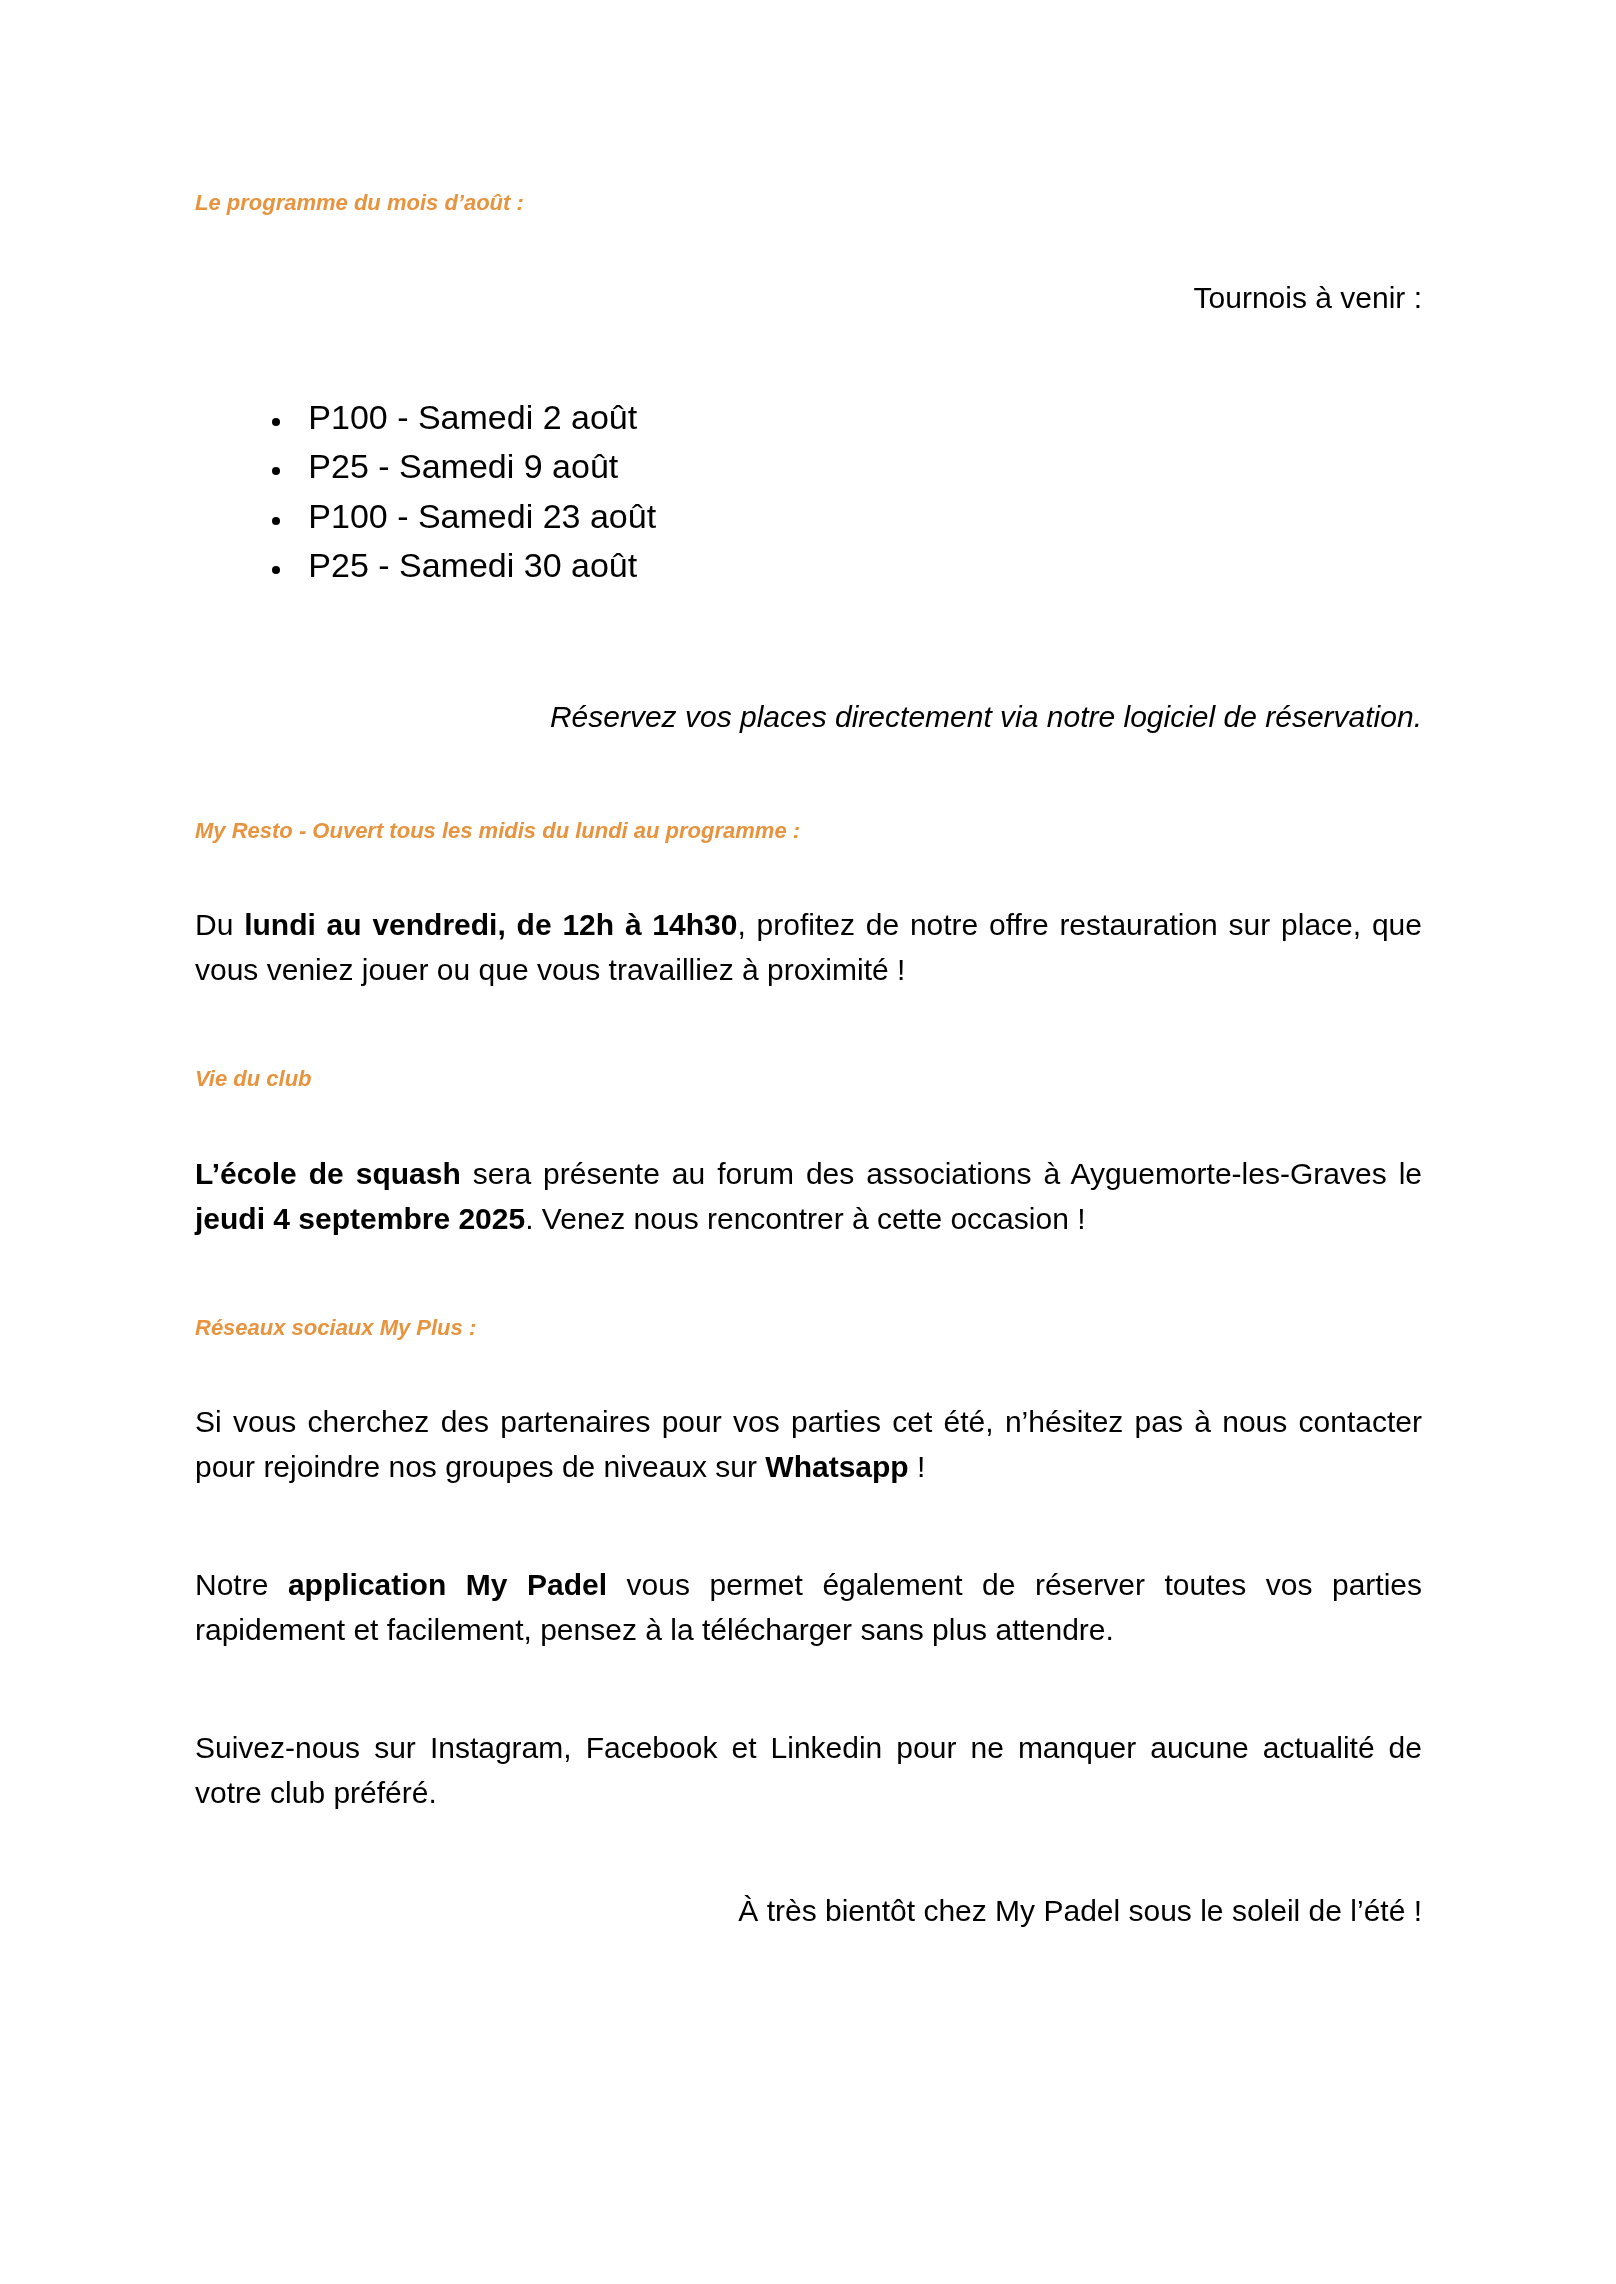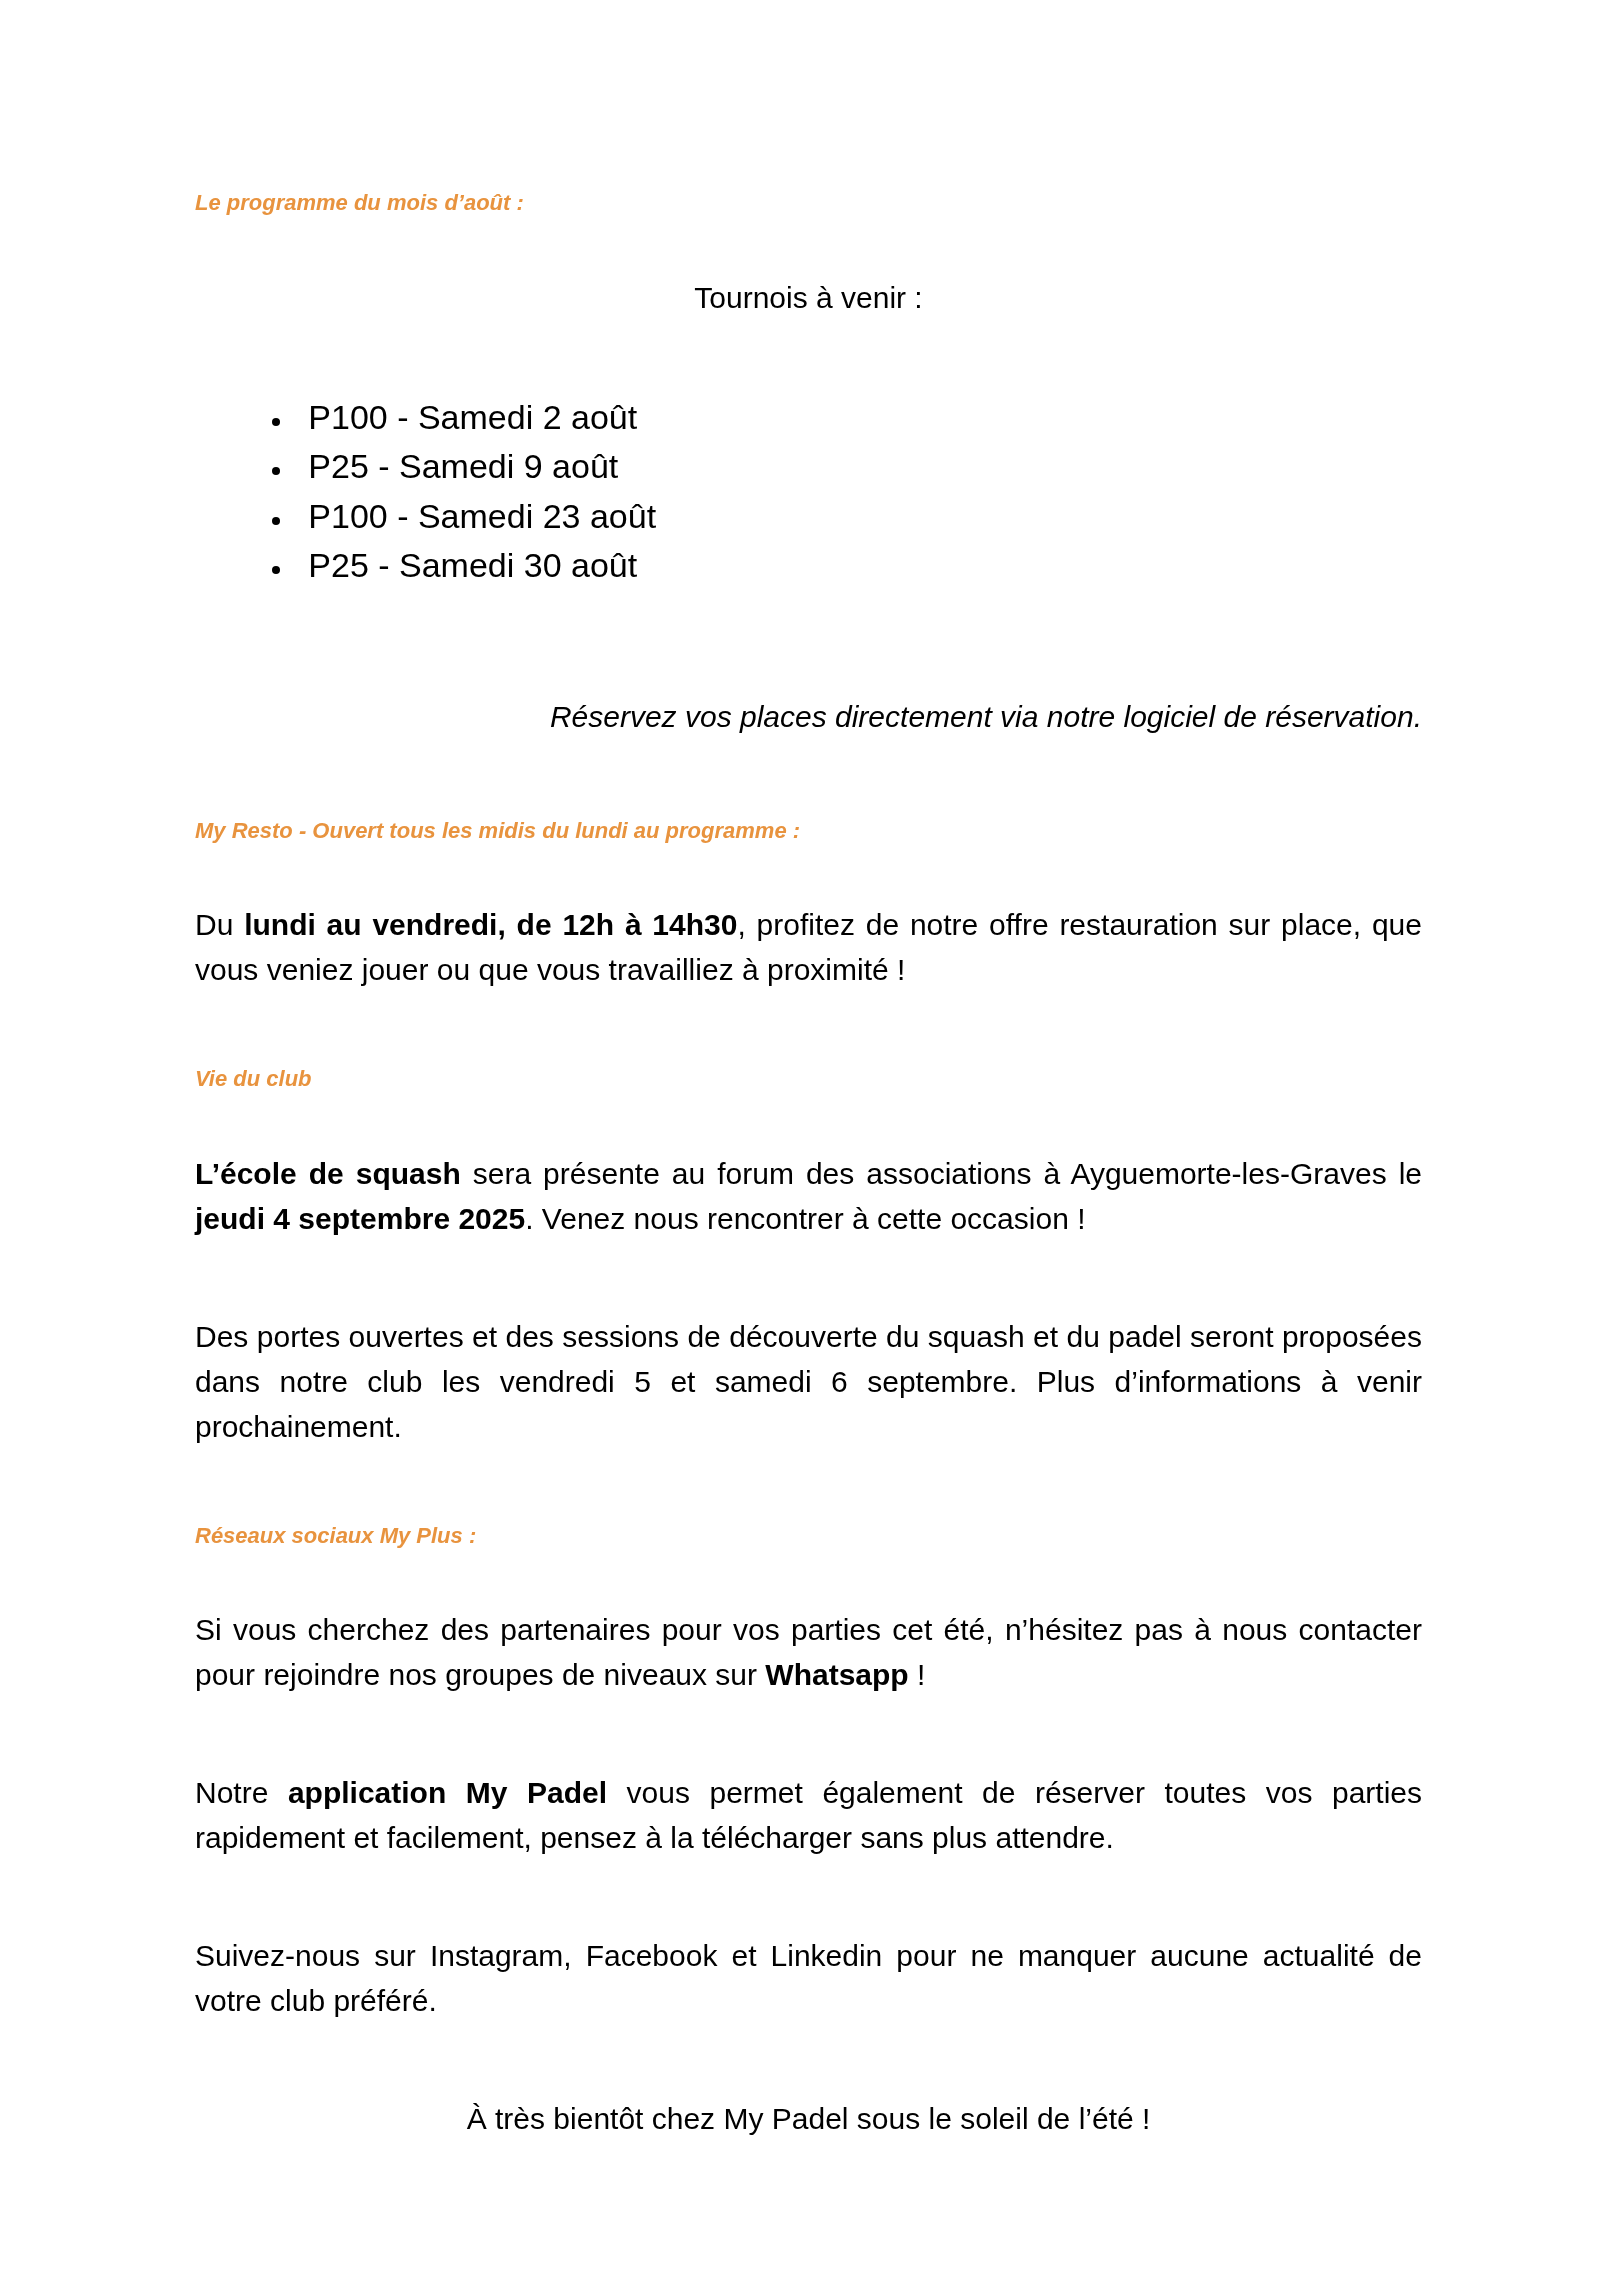--- a/index.html
+++ b/index.html
@@ -25,21 +25,21 @@
     font-style: italic;
     color: var(--accent);
     margin: 0 0 57px 0;
   }
   p.body-text {
     font-size: 30px;
     line-height: 1.5;
     margin: 0 0 73px 0;
     text-align: justify;
   }
-  p.left { text-align: center; }
+  p.left { text-align: right; }
   p.note {
     font-style: italic;
     padding-left: 40px;
     text-align: right;
     margin-bottom: 78px;
   }
   ul.bullet-list {
     margin: 0 0 104px 0;
     padding: 0 0 0 99px;
     list-style: disc outside;
@@ -74,21 +74,20 @@
 
   <h2 class="section-heading">My Resto - Ouvert tous les midis du lundi au programme :</h2>
 
   <p class="body-text">Du <strong>lundi au vendredi, de 12h à 14h30</strong>, profitez de notre offre restauration sur place, que vous veniez jouer ou que vous travailliez à proximité !</p>
 
 
   <h2 class="section-heading">Vie du club</h2>
 
   <p class="body-text"><strong>L’école de squash</strong> sera présente au forum des associations à Ayguemorte-les-Graves le <strong>jeudi 4 septembre 2025</strong>. Venez nous rencontrer à cette occasion !</p>
 
-  <p class="body-text">Des portes ouvertes et des sessions de découverte du squash et du padel seront proposées dans notre club les vendredi 5 et samedi 6 septembre. Plus d’informations à venir prochainement.</p>
 
   <h2 class="section-heading">Réseaux sociaux My Plus :</h2>
 
   <p class="body-text">Si vous cherchez des partenaires pour vos parties cet été, n’hésitez pas à nous contacter pour rejoindre nos groupes de niveaux sur <strong>Whatsapp</strong> !</p>
 
   <p class="body-text">Notre <strong>application My Padel</strong> vous permet également de réserver toutes vos parties rapidement et facilement, pensez à la télécharger sans plus attendre.</p>
 
   <p class="body-text">Suivez-nous sur Instagram, Facebook et Linkedin pour ne manquer aucune actualité de votre club préféré.</p>
 
   <p class="body-text left closing">À très bientôt chez My Padel sous le soleil de l’été !</p>

